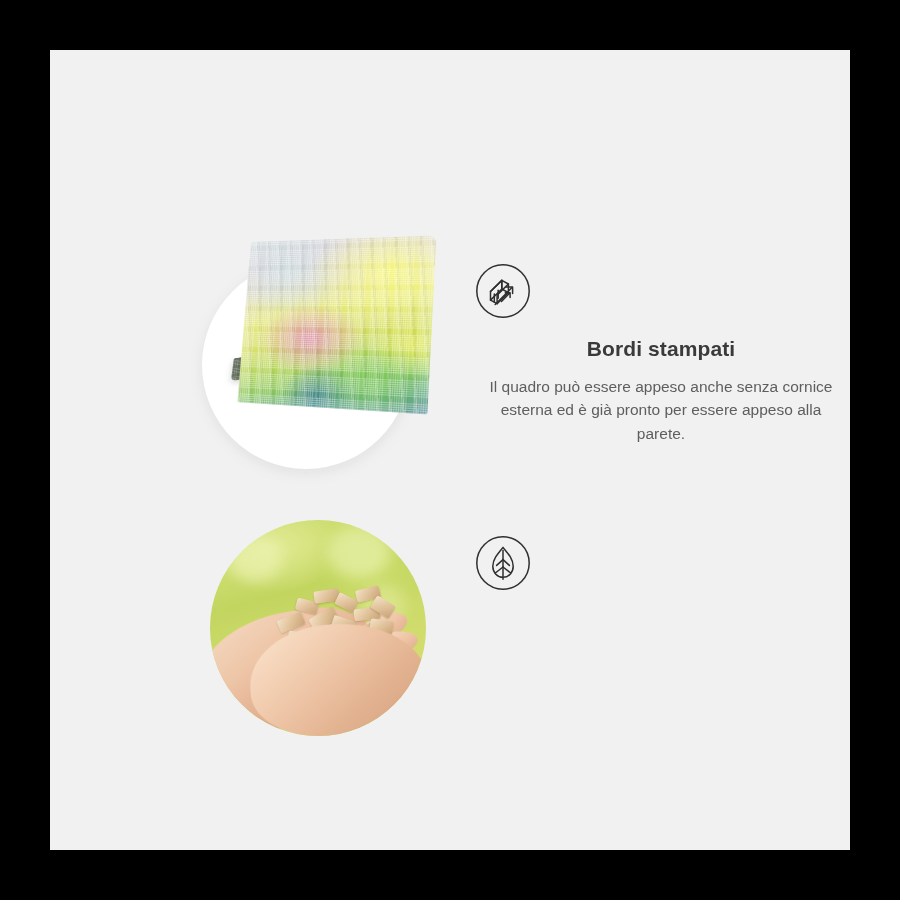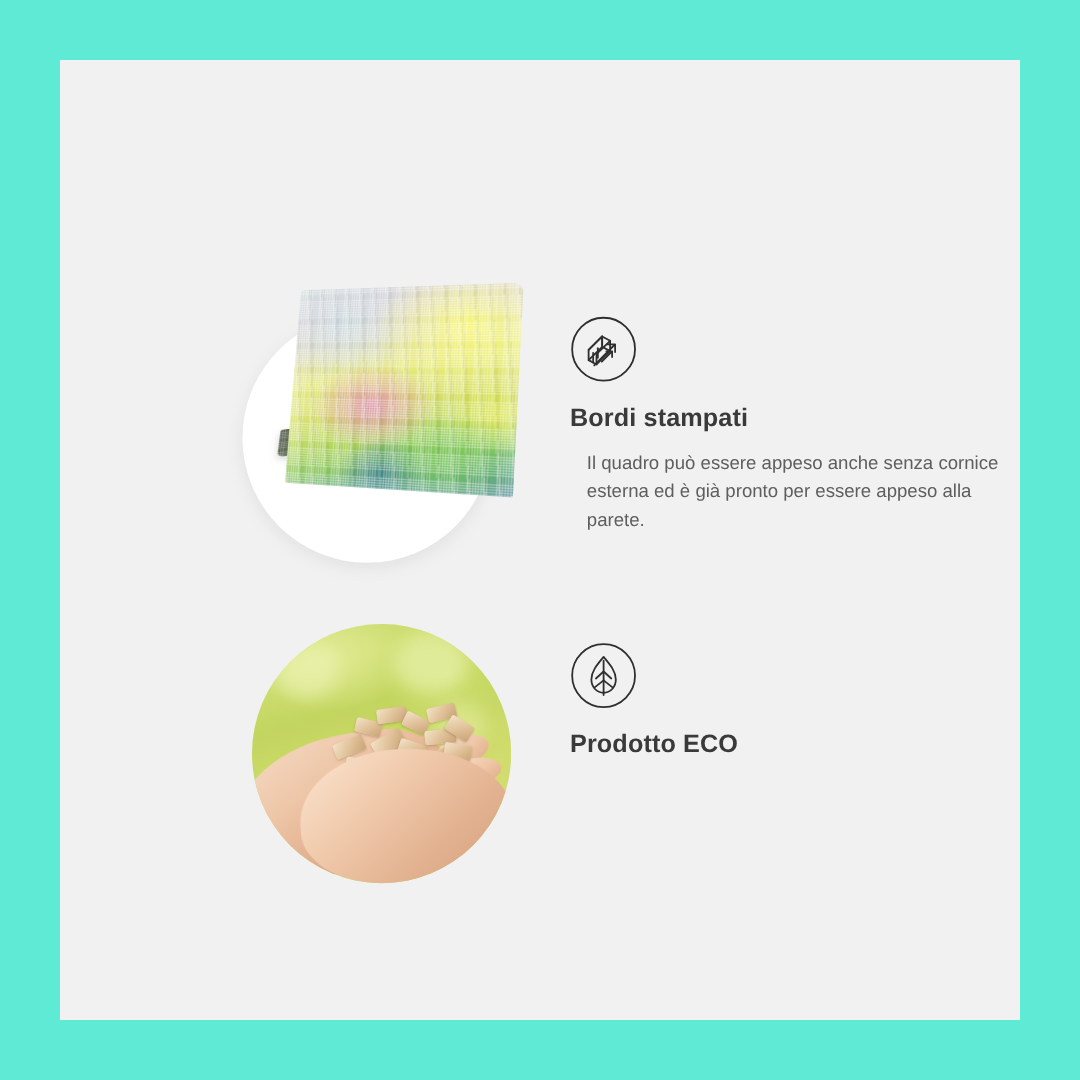--- a/index.html
+++ b/index.html
@@ -9,21 +9,22 @@
     height: 900px;
     background: #ffffff;
     font-family: "Liberation Sans", sans-serif;
     overflow: hidden;
   }
 
   #page {
     position: relative;
     width: 900px;
     height: 900px;
-    background: #5eead4;
+    background: #000000;
+    text-align: center;
   }
 
   
   #panel {
     position: absolute;
     left: 50px;
     top: 50px;
     width: 800px;
     height: 800px;
     background: #f1f1f1;
@@ -367,19 +368,18 @@
           <svg viewBox="0 0 56 56" xmlns="http://www.w3.org/2000/svg" fill="none" stroke="#2f2f2f" stroke-width="1.5" stroke-linecap="round" stroke-linejoin="round">
             <circle cx="28" cy="28" r="26.2" stroke-width="1.5"></circle>
             <path d="M28 12.4 C33.9 19.4 38.2 24.6 38.2 31.3 C38.2 37.6 33.6 42.3 28 42.3 C22.4 42.3 17.8 37.6 17.8 31.3 C17.8 24.6 22.1 19.4 28 12.4 Z"></path>
             <path d="M28 15.6 L28 44.2"></path>
             <path d="M28 24.6 L21.6 30.4"></path>
             <path d="M28 24.6 L34.4 30.4"></path>
             <path d="M28 32.0 L20.3 38.0"></path>
             <path d="M28 32.0 L35.7 38.0"></path>
           </svg>
         </span>
-        <h2 class="feature-title">Prodotto ECO</h2>
       </div>
 
     </div>
 
   </div>
 </div>
 
 </body></html>

